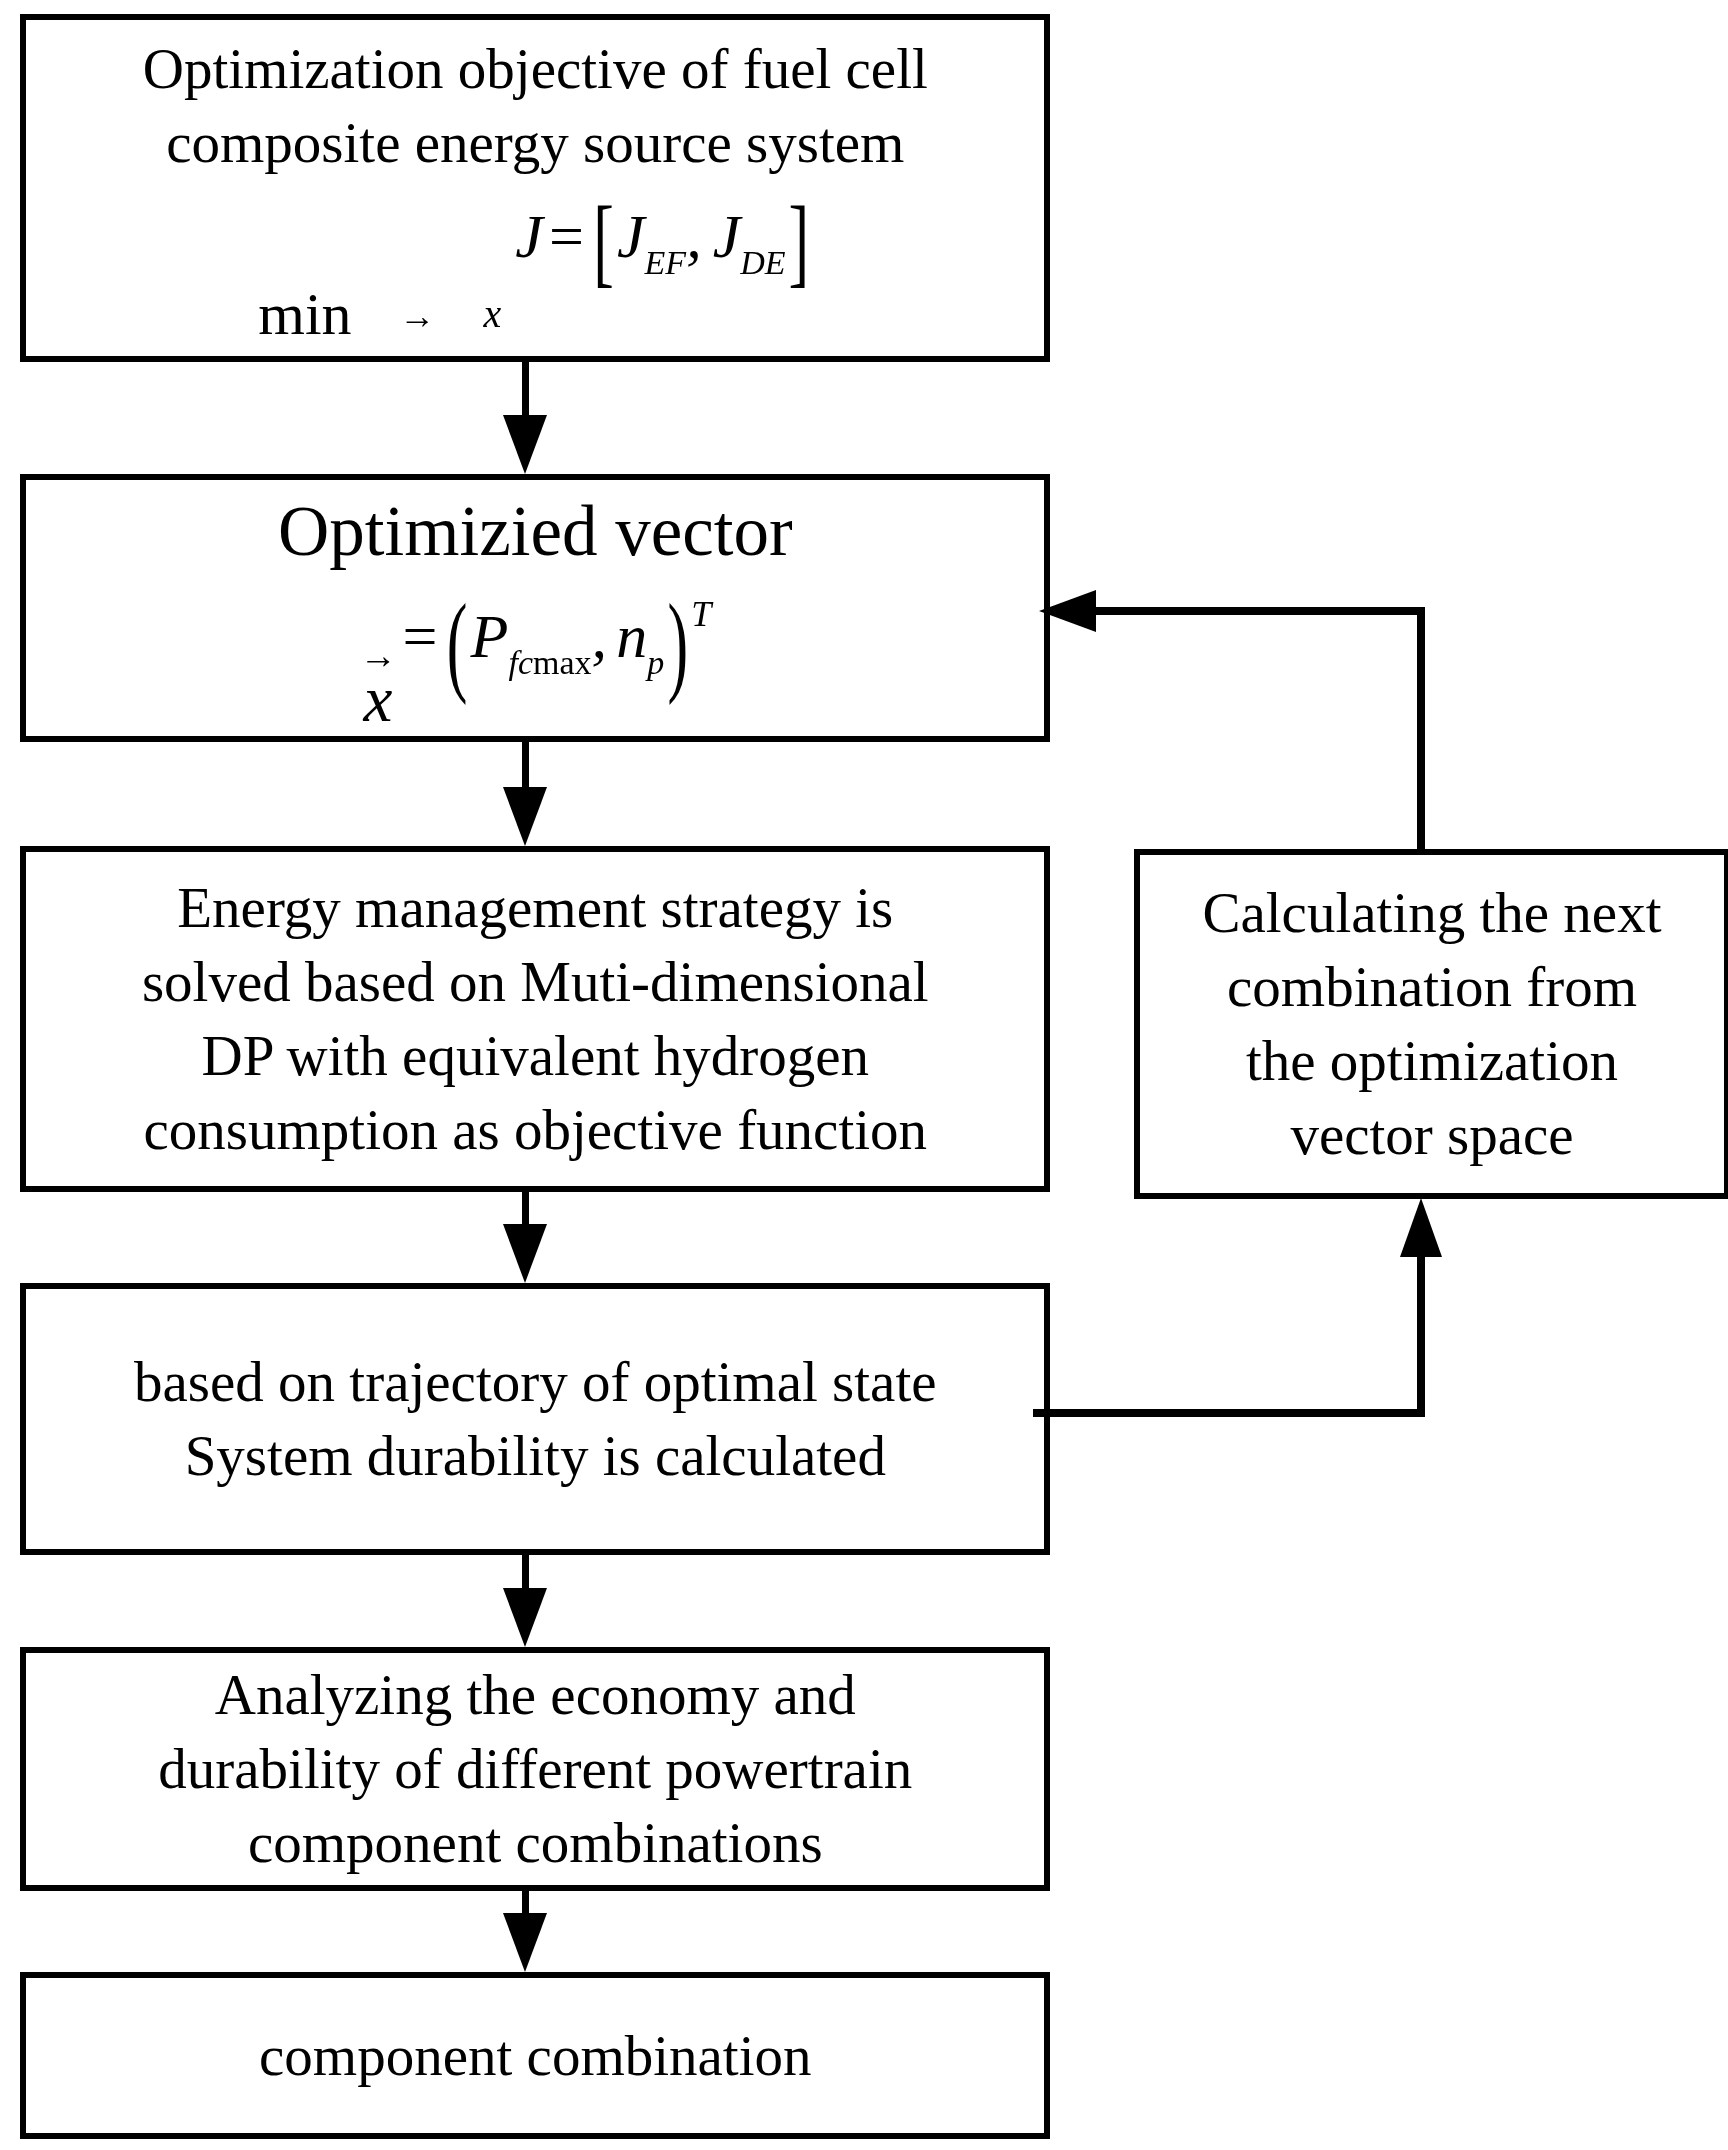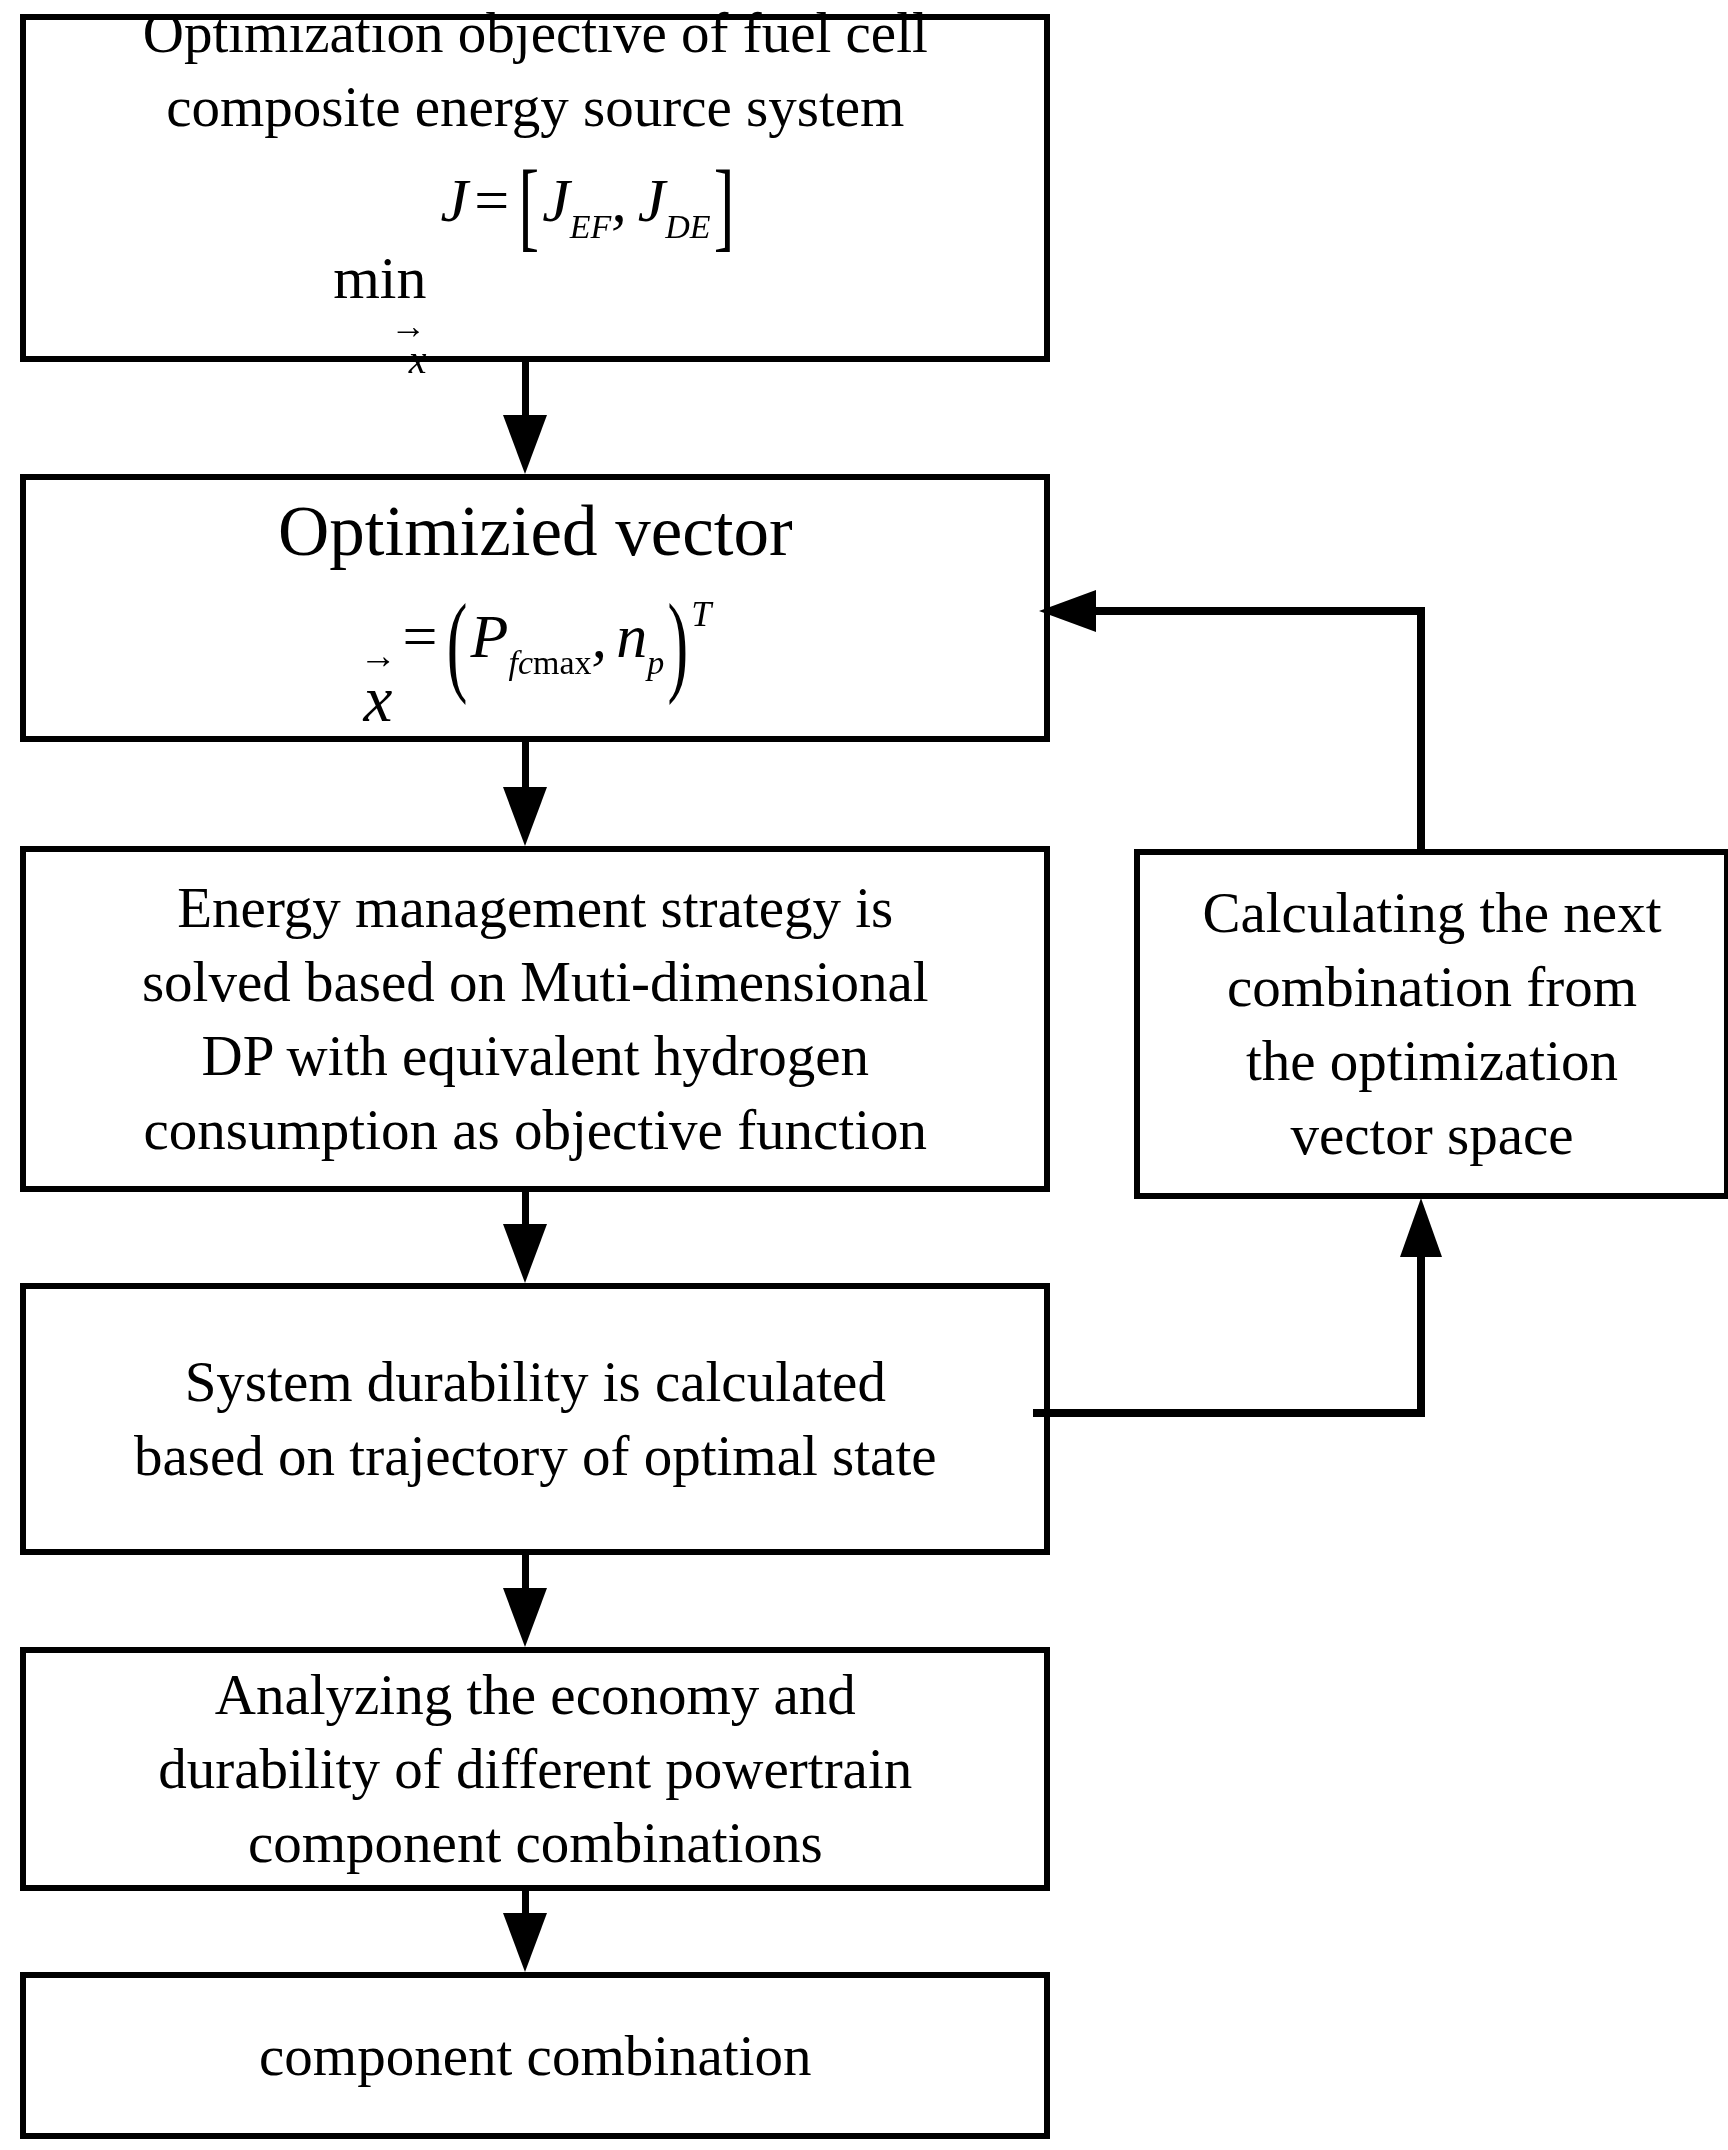--- a/index.html
+++ b/index.html
@@ -14,22 +14,22 @@
     align-items: center; justify-content: center;
     text-align: center;
     margin-left: 11px;
   }
   .tl { font-size: 57px; line-height: 74px; white-space: nowrap; }
   .tl-big { font-size: 71px; line-height: 93px; white-space: nowrap; }
 
   
   .fml { text-align: center; font-size: 62px; line-height: 1.1; white-space: nowrap; }
   .it  { font-style: italic; }
-  .minx { display: inline-flex; flex-direction: column; align-items: flex-end;
-          vertical-align: -1.25em; line-height: 1; }
+  .minx { display: inline-flex; flex-direction: row; align-items: center;
+          vertical-align: -1.25em; line-height: 1; gap: 48px; }
   .minx .m  { font-size: 60px; font-style: normal; }
   .minx .ar { font-size: 36px; line-height: 0.75; margin-top: 4.6px; }
   .minx .vx { font-size: 40px; font-style: italic; line-height: 1.0; }
   .vecx { display: inline-flex; flex-direction: column; align-items: center;
           vertical-align: -0.18em; line-height: 1; }
   .vecx .ar { font-size: 37px; line-height: 0.7; }
   .vecx .vx { font-size: 65px; font-style: italic; line-height: 0.95; }
   .sb  { font-size: 34px; font-style: italic; vertical-align: -0.5em; }
   .sbr { font-size: 34px; font-style: normal; vertical-align: -0.5em; }
   .sp  { font-size: 36px; font-style: italic; vertical-align: 0.85em; }
@@ -80,22 +80,22 @@
 </div>
 
 <div class="box" style="left:9.3px; top:846px; width:1030px; height:346px;">
   <div class="tl">Energy management strategy is</div>
   <div class="tl">solved based on Muti-dimensional</div>
   <div class="tl">DP with equivalent hydrogen</div>
   <div class="tl">consumption as objective function</div>
 </div>
 
 <div class="box" style="left:9.3px; top:1283px; width:1030px; height:272px;">
+  <div class="tl">based on trajectory of optimal state</div>
   <div class="tl">System durability is calculated</div>
-  <div class="tl">based on trajectory of optimal state</div>
 </div>
 
 <div class="box" style="left:9.3px; top:1647px; width:1030px; height:244px;">
   <div class="tl">Analyzing the economy and</div>
   <div class="tl">durability of different powertrain</div>
   <div class="tl">component combinations</div>
 </div>
 
 <div class="box" style="left:9.3px; top:1972px; width:1030px; height:167px;">
   <div class="tl">component combination</div>

